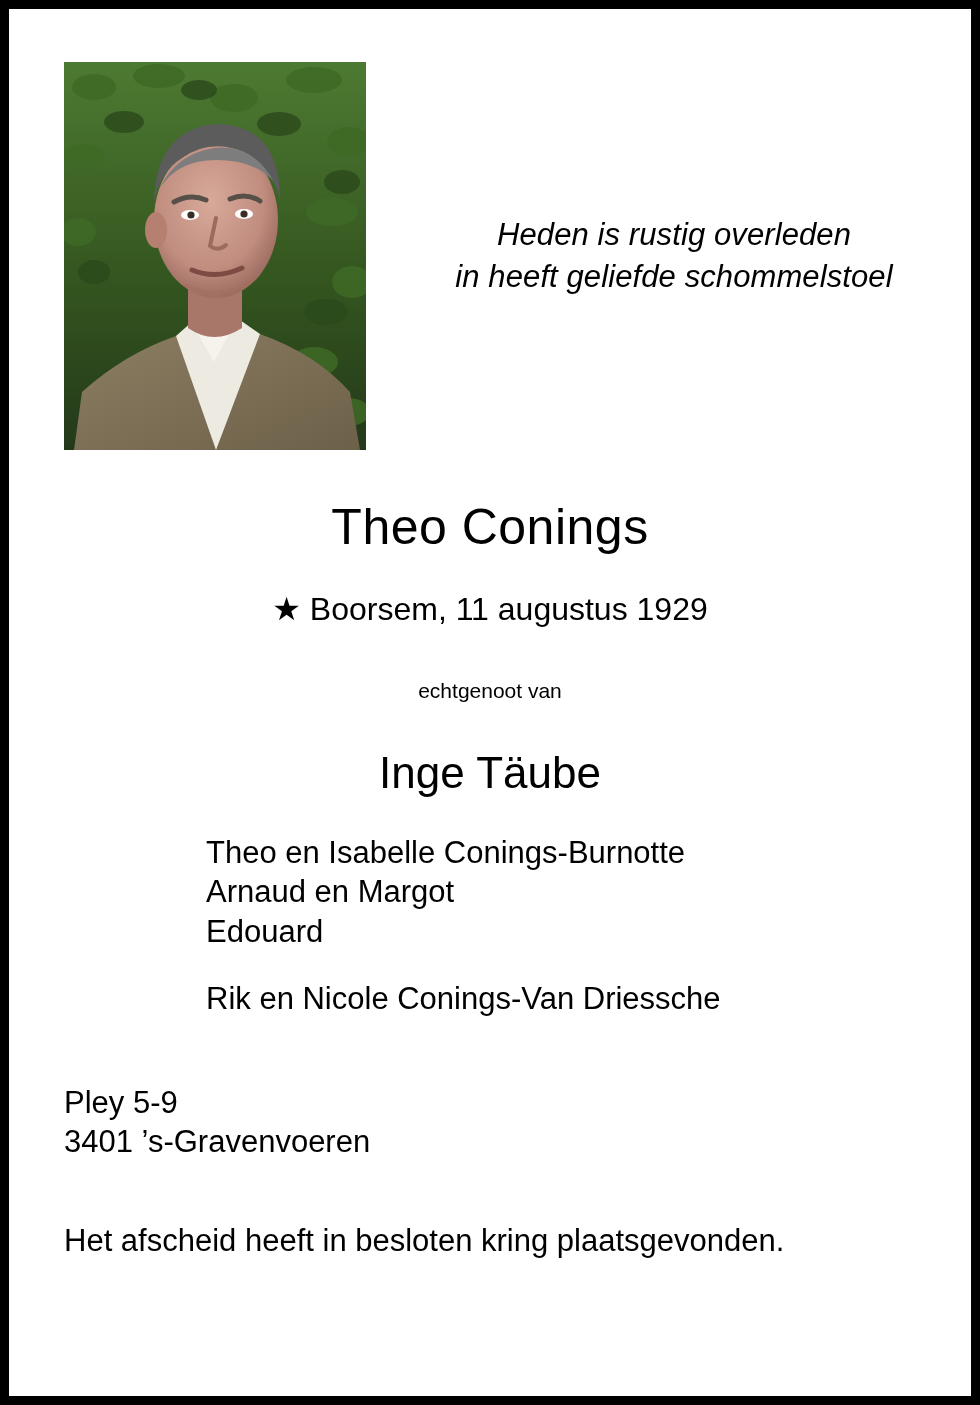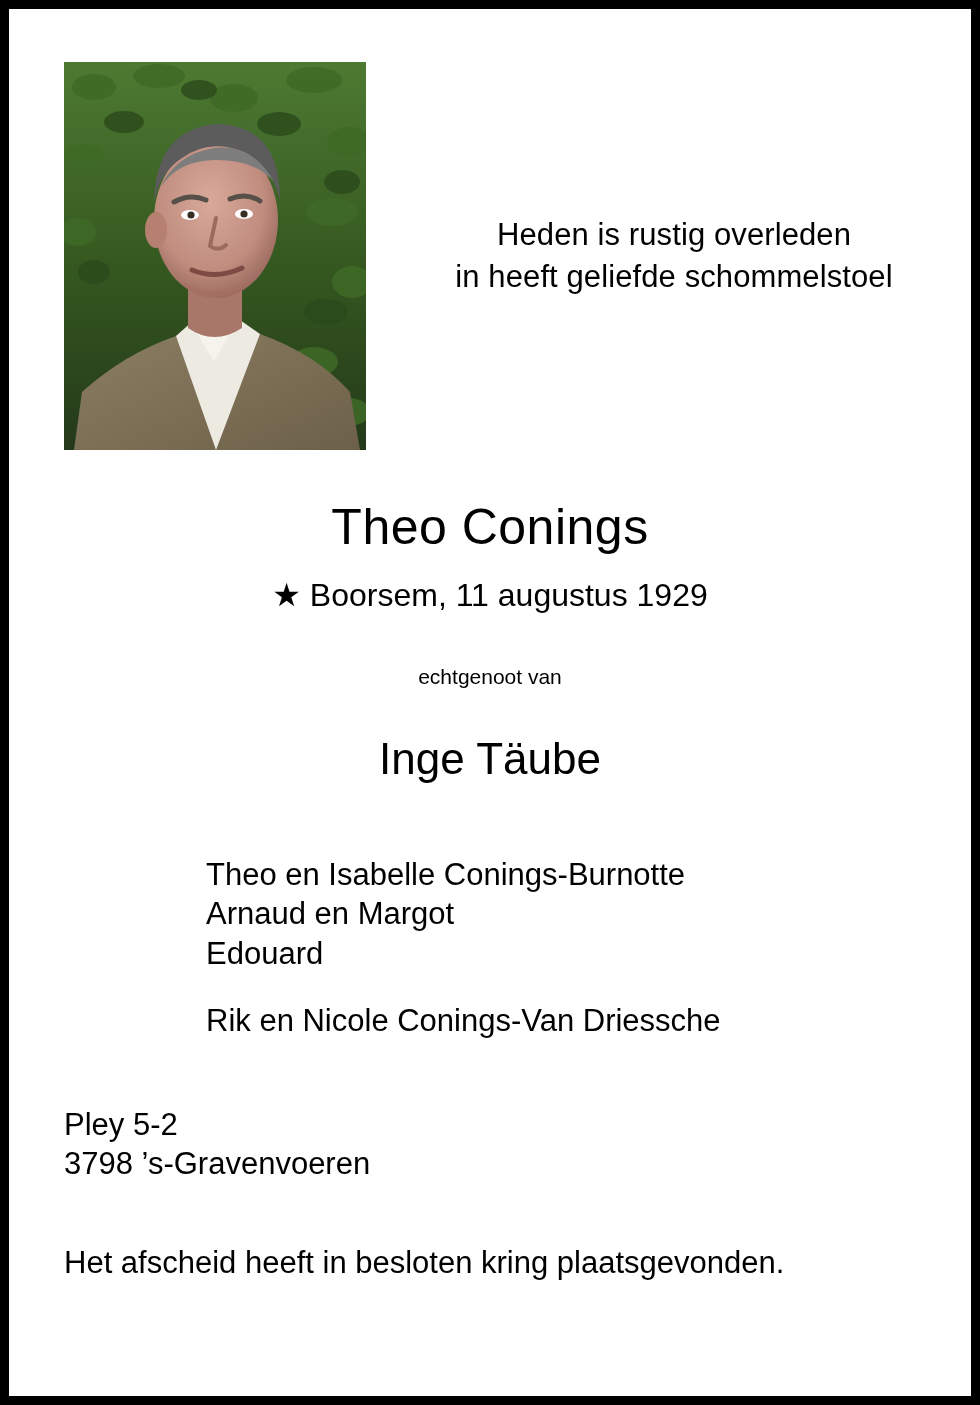--- a/index.html
+++ b/index.html
@@ -50,50 +50,50 @@
   .intro {
     position: absolute;
     left: 330px;
     top: 165px;
     width: 560px;
     text-align: center;
     font-size: 31px;
     line-height: 1.35;
     letter-spacing: 0.1px;
   }
-  .intro div { white-space: nowrap; }
+  .intro div { white-space: nowrap; font-style: italic; }
 
   
   .name-block {
     margin-top: 52px;
     text-align: center;
   }
   .deceased-name {
     font-size: 50px;
     line-height: 1.05;
     letter-spacing: 0.5px;
   }
   .dates {
-    margin-top: 20px;
+    margin-top: 34px;
     font-size: 32px;
     line-height: 1.35;
   }
   .spouse-label {
     margin-top: 48px;
     font-size: 21px;
   }
   .spouse-name {
     margin-top: 46px;
     font-size: 44px;
     line-height: 1.1;
   }
 
   
   .family {
-    margin-top: 72px;
+    margin-top: 36px;
     padding-left: 142px;
     font-size: 31px;
     line-height: 1.27;
   }
   .family .group + .group { margin-top: 28px; }
 
   
   .address {
     margin-top: 64px;
     font-size: 31px;
@@ -207,20 +207,20 @@
         <div>Theo en Isabelle Conings-Burnotte</div>
         <div>Arnaud en Margot</div>
         <div>Edouard</div>
       </div>
       <div class="group">
         <div>Rik en Nicole Conings-Van Driessche</div>
       </div>
     </div>
 
     <div class="address">
-      <div>Pley 5-2</div>
-      <div>3798 ’s-Gravenvoeren</div>
+      <div>Pley 5-9</div>
+      <div>3401 ’s-Gravenvoeren</div>
     </div>
 
     <div class="closing">Het afscheid heeft in besloten kring plaatsgevonden.</div>
 
   </div>
 </div>
 
 </body></html>

